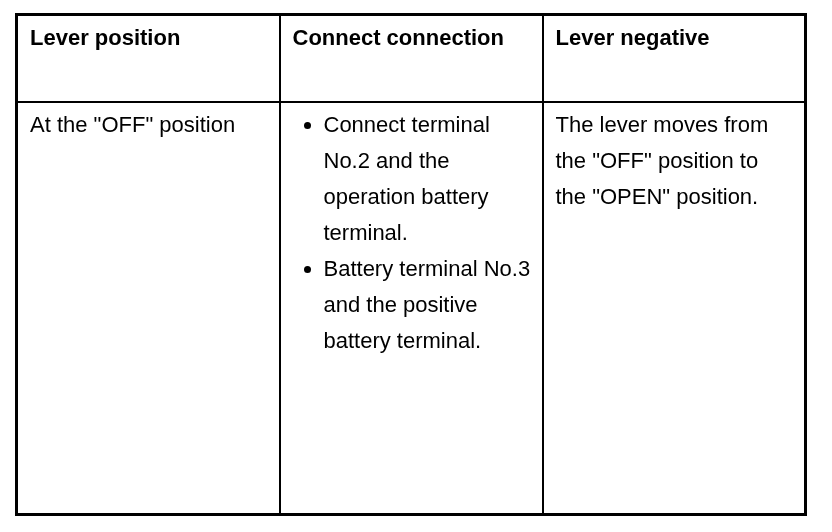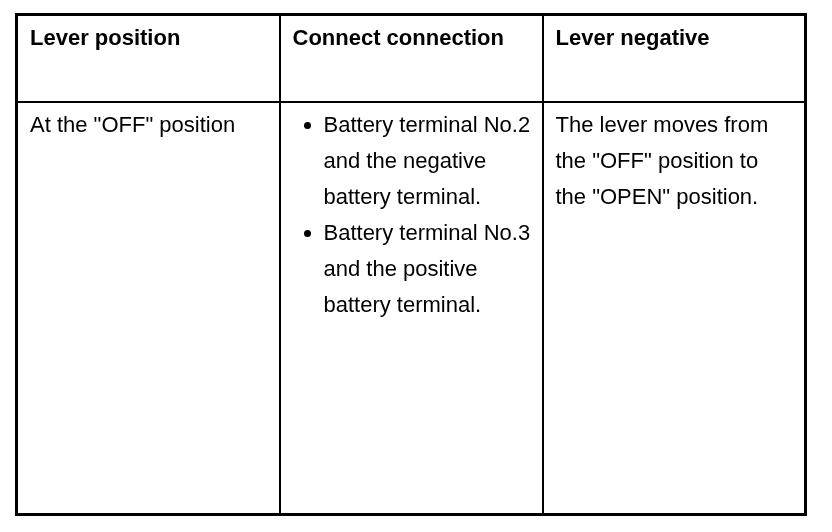--- a/index.html
+++ b/index.html
@@ -66,20 +66,20 @@
       <th>Lever position</th>
       <th>Connect connection</th>
       <th>Lever negative</th>
     </tr>
   </thead>
   <tbody>
     <tr>
       <td>At the "OFF" position</td>
       <td>
         <ul class="bullet-list">
-          <li>Battery terminal No.2 and the negative battery terminal.</li>
+          <li>Connect terminal No.2 and the operation battery terminal.</li>
           <li>Battery terminal No.3 and the positive battery terminal.</li>
         </ul>
       </td>
       <td>The lever moves from the "OFF" position to the "OPEN" position.</td>
     </tr>
   </tbody>
 </table>
 
 </body></html>

